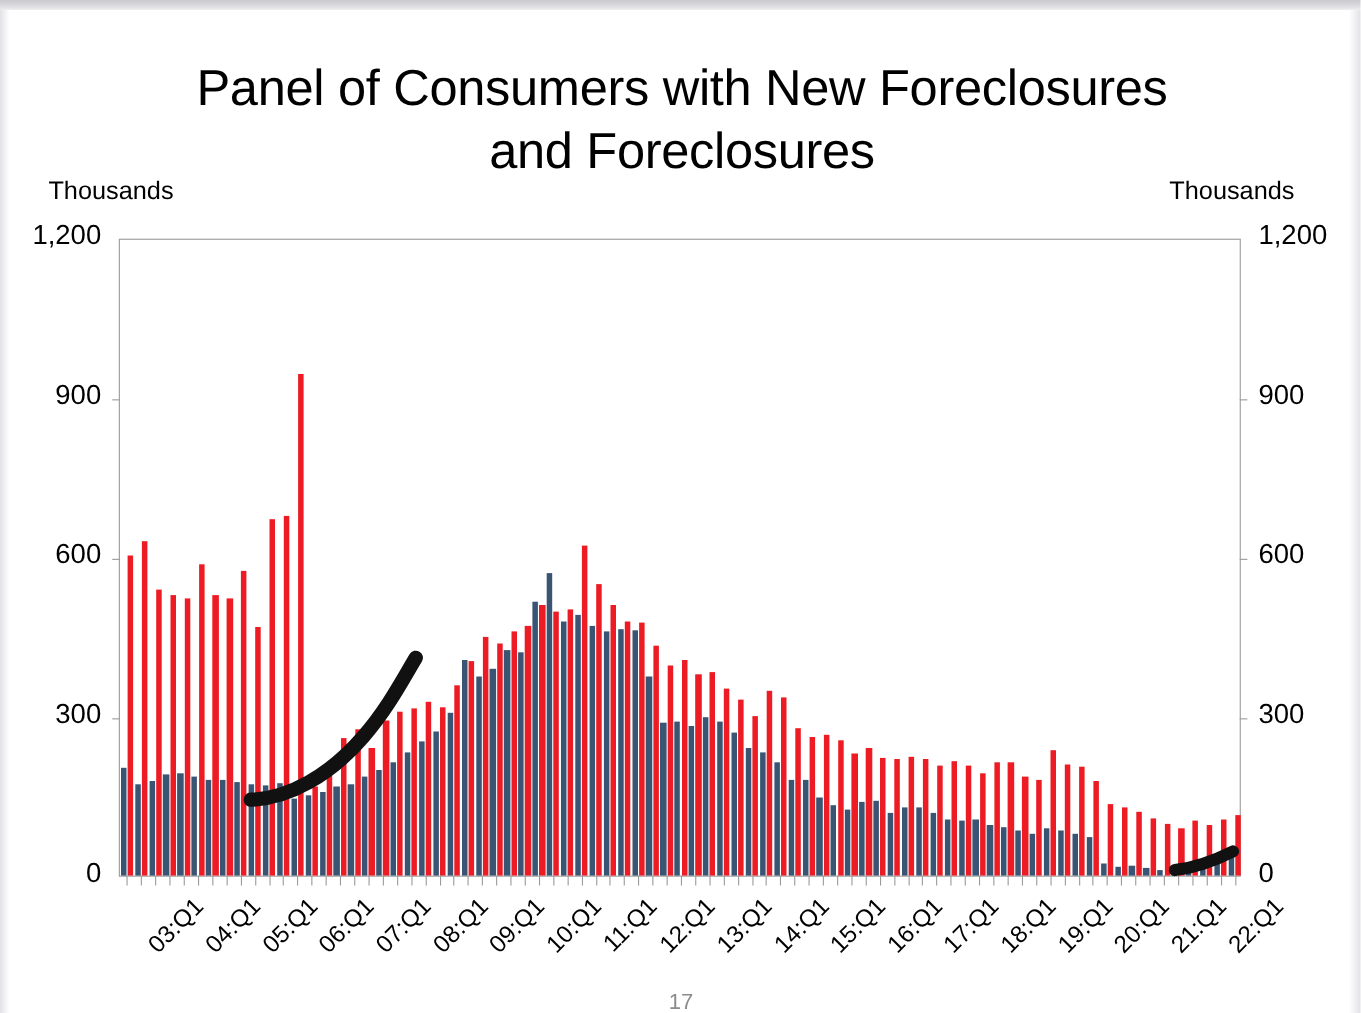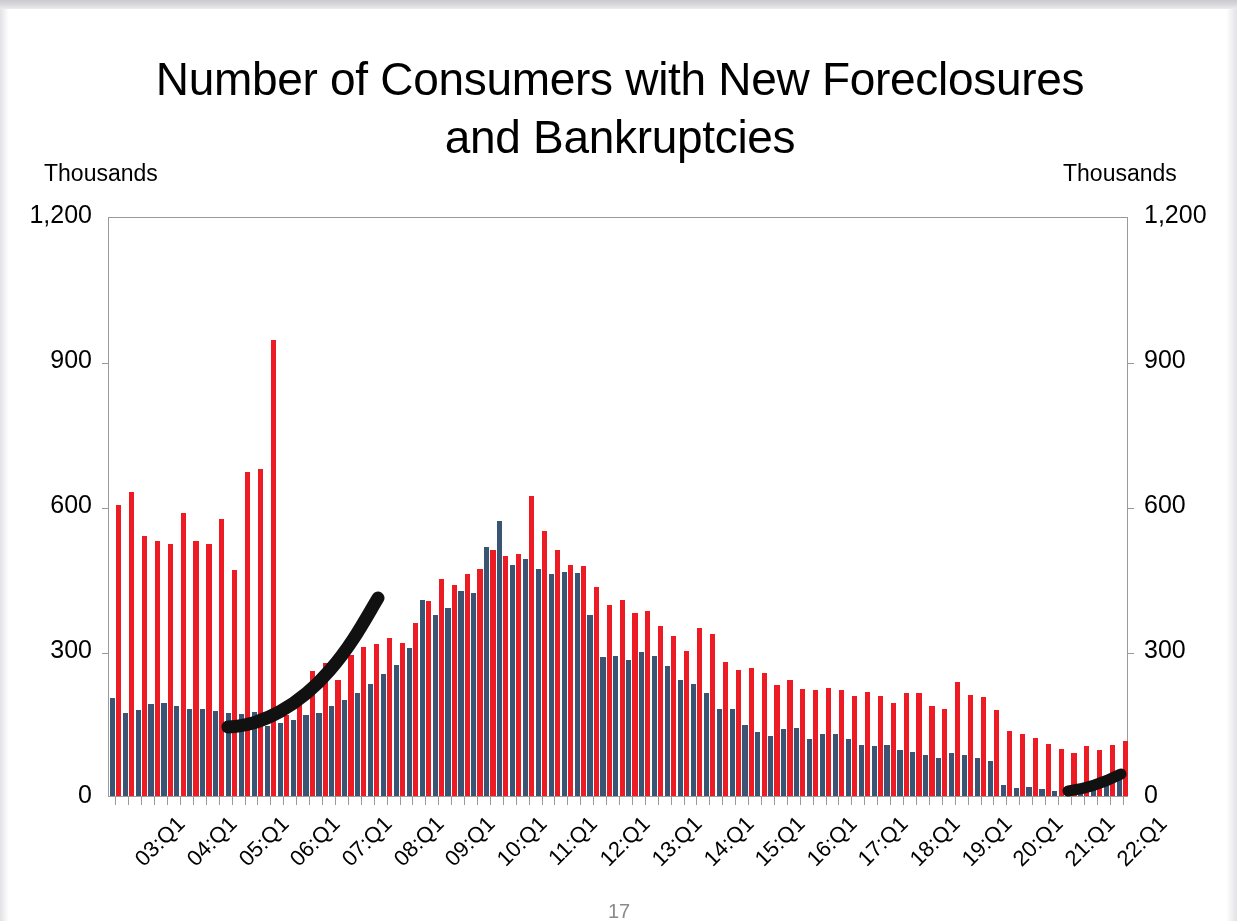--- a/index.html
+++ b/index.html
@@ -82,22 +82,22 @@
 </head>
 <body>
 
 <div id="slide">
 
   <div class="topband"></div>
   <div class="leftedge"></div>
   <div class="rightedge"></div>
 
   <div id="title">
-    <span class="l">Number of Consumers with New Foreclosures</span>
-    <span class="l">and Bankruptcies</span>
+    <span class="l">Panel of Consumers with New Foreclosures</span>
+    <span class="l">and Foreclosures</span>
   </div>
 
   <div class="units" id="units-left">Thousands</div>
   <div class="units" id="units-right">Thousands</div>
 
   <div id="legend">
     <div class="lgi">
       <span class="swatch f"></span>
       <span>Foreclosures</span>
     </div>

